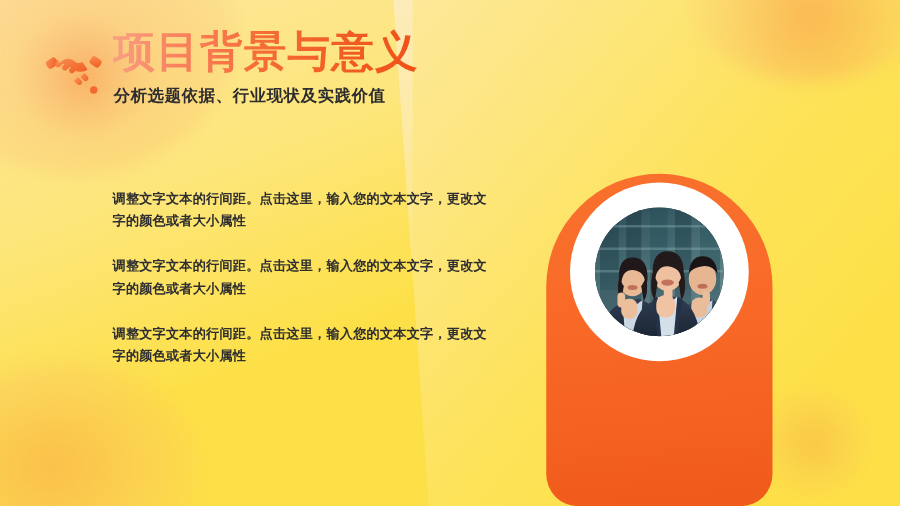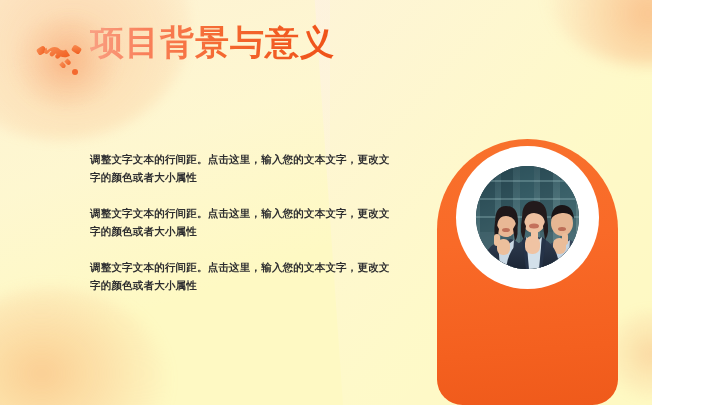--- a/index.html
+++ b/index.html
@@ -8,23 +8,23 @@
   }
   body {
     width: 720px;
     height: 405px;
     overflow: hidden;
     font-family: "Liberation Sans", "DejaVu Sans", sans-serif;
   }
 
   #slide {
     position: relative;
-    width: 652px;
+    width: 720px;
     height: 405px;
-    background: #fef9c3;
+    background: #fde047;
     overflow: hidden;
   }
 
   
   .bg-layer {
     position: absolute;
     inset: 0;
     overflow: hidden;
     pointer-events: none;
   }
@@ -229,20 +229,21 @@
           <path d="M31.5 20.4l2.6 2.6c.9.9.9 2.3 0 3.2-.9.9-2.3.9-3.2 0l-2.6-2.6 3.2-3.2z" opacity="0.92"></path>
           <path d="M26.4 23.6l2.6 2.6c.9.9.9 2.3 0 3.2-.9.9-2.3.9-3.2 0l-2.6-2.6 3.2-3.2z" opacity="0.85"></path>
         </g>
       </svg>
     </div>
 
     <div class="header-dot"></div>
 
     <div class="header-title">项目背景与意义</div>
 
+    <div class="header-subtitle">分析选题依据、行业现状及实践价值</div>
   </div>
 
   <div class="content-block">
 
     <p class="para">调整文字文本的行间距。点击这里，输入您的文本文字，更改文字的颜色或者大小属性</p>
     <p class="para">调整文字文本的行间距。点击这里，输入您的文本文字，更改文字的颜色或者大小属性</p>
     <p class="para">调整文字文本的行间距。点击这里，输入您的文本文字，更改文字的颜色或者大小属性</p>
   </div>
 
   <div class="arch-wrap">

